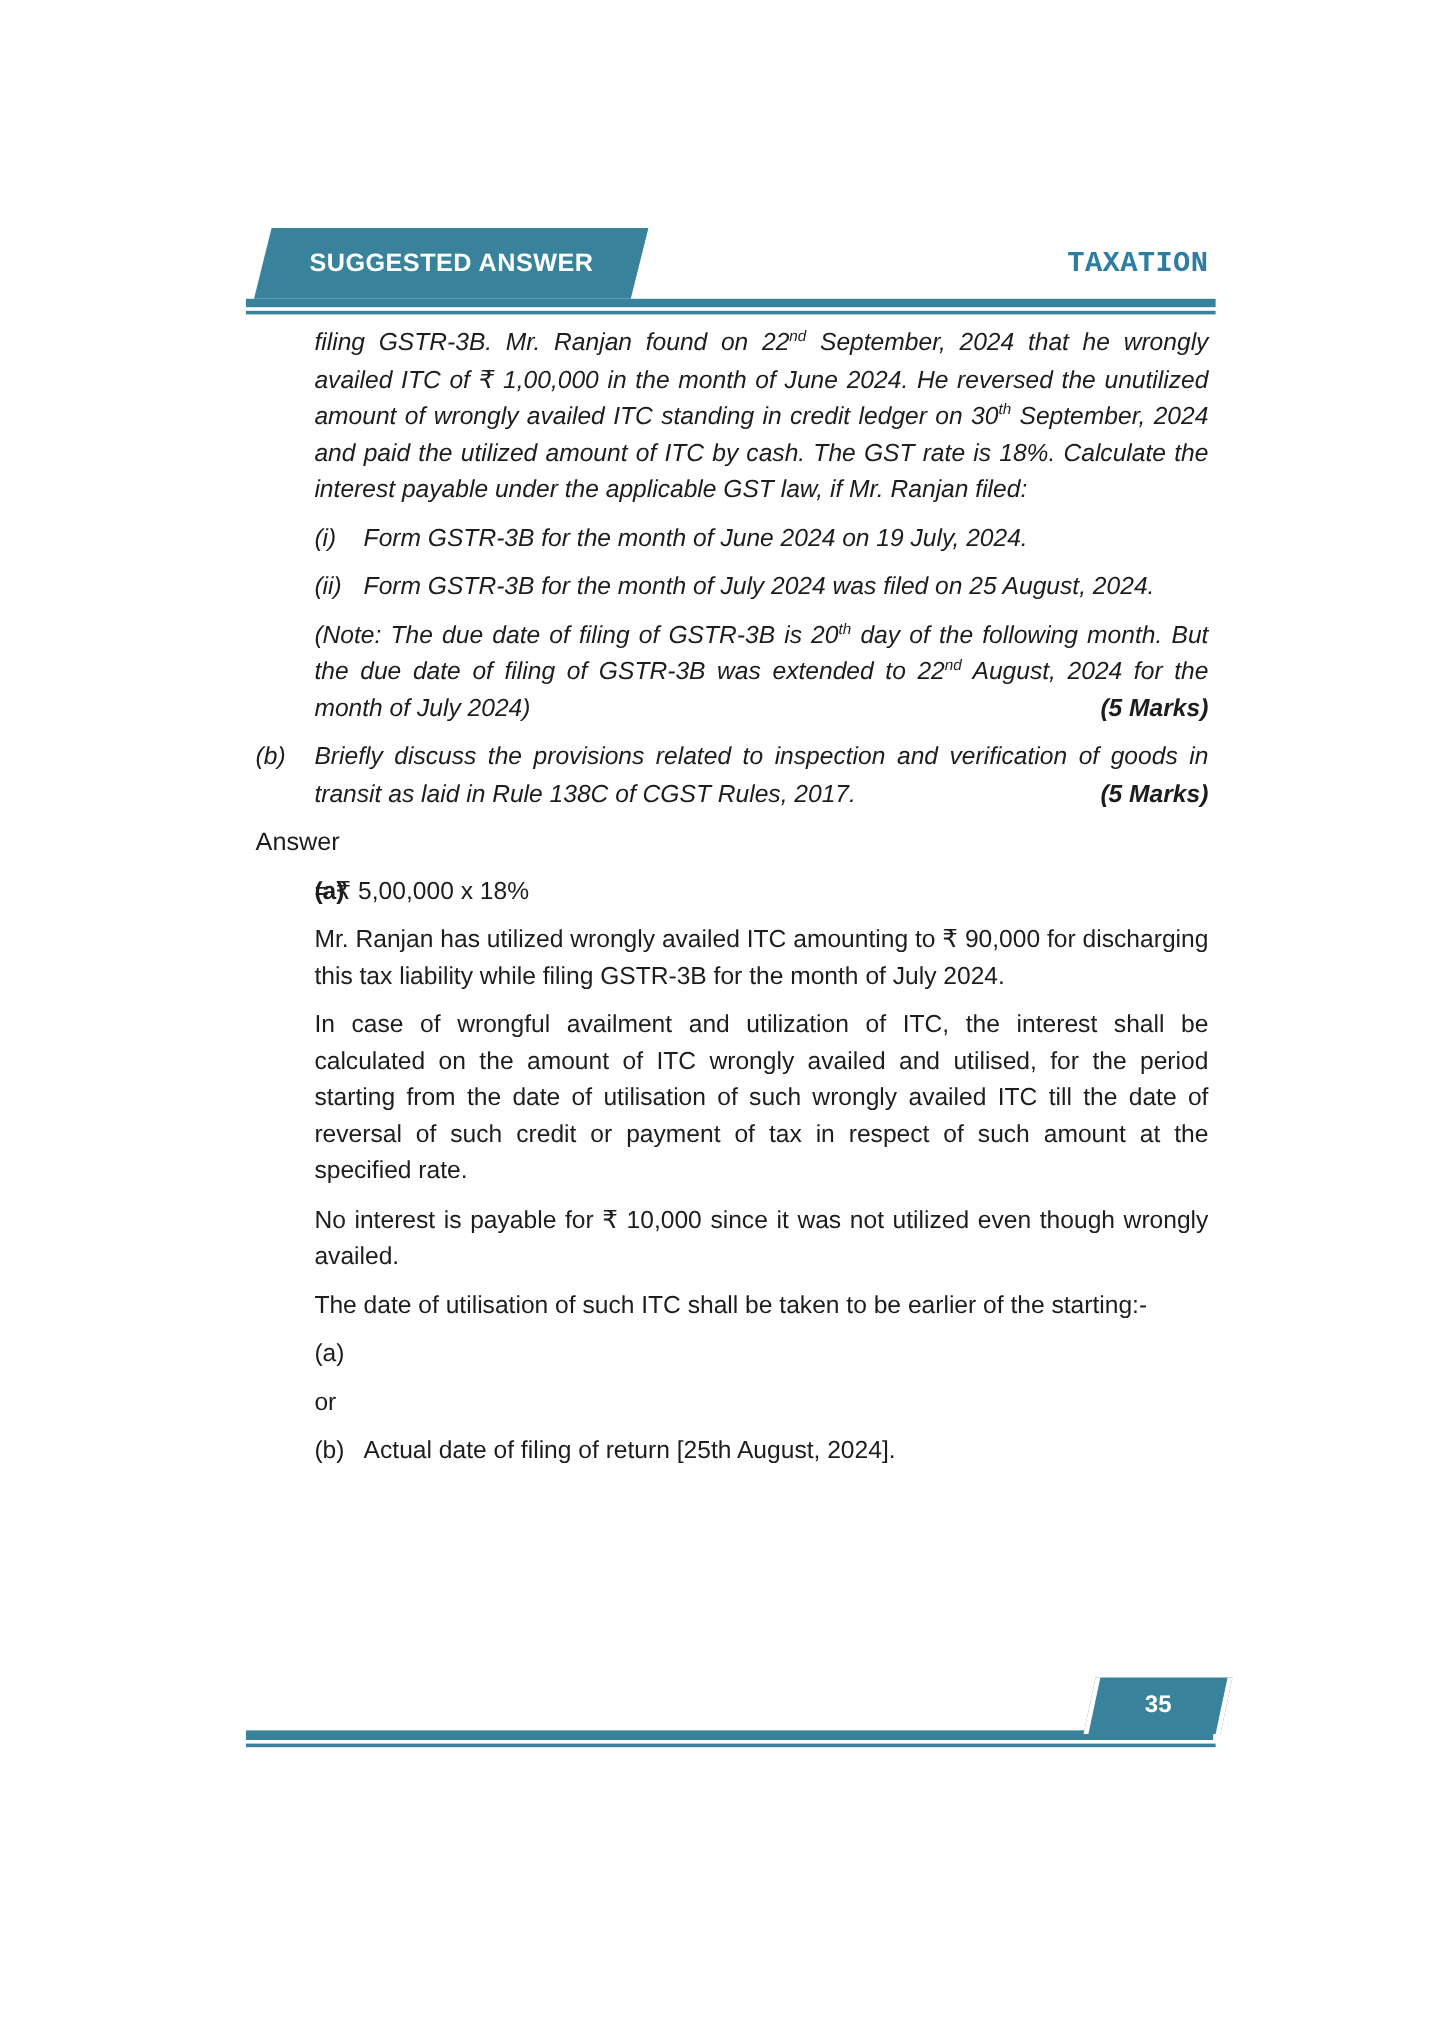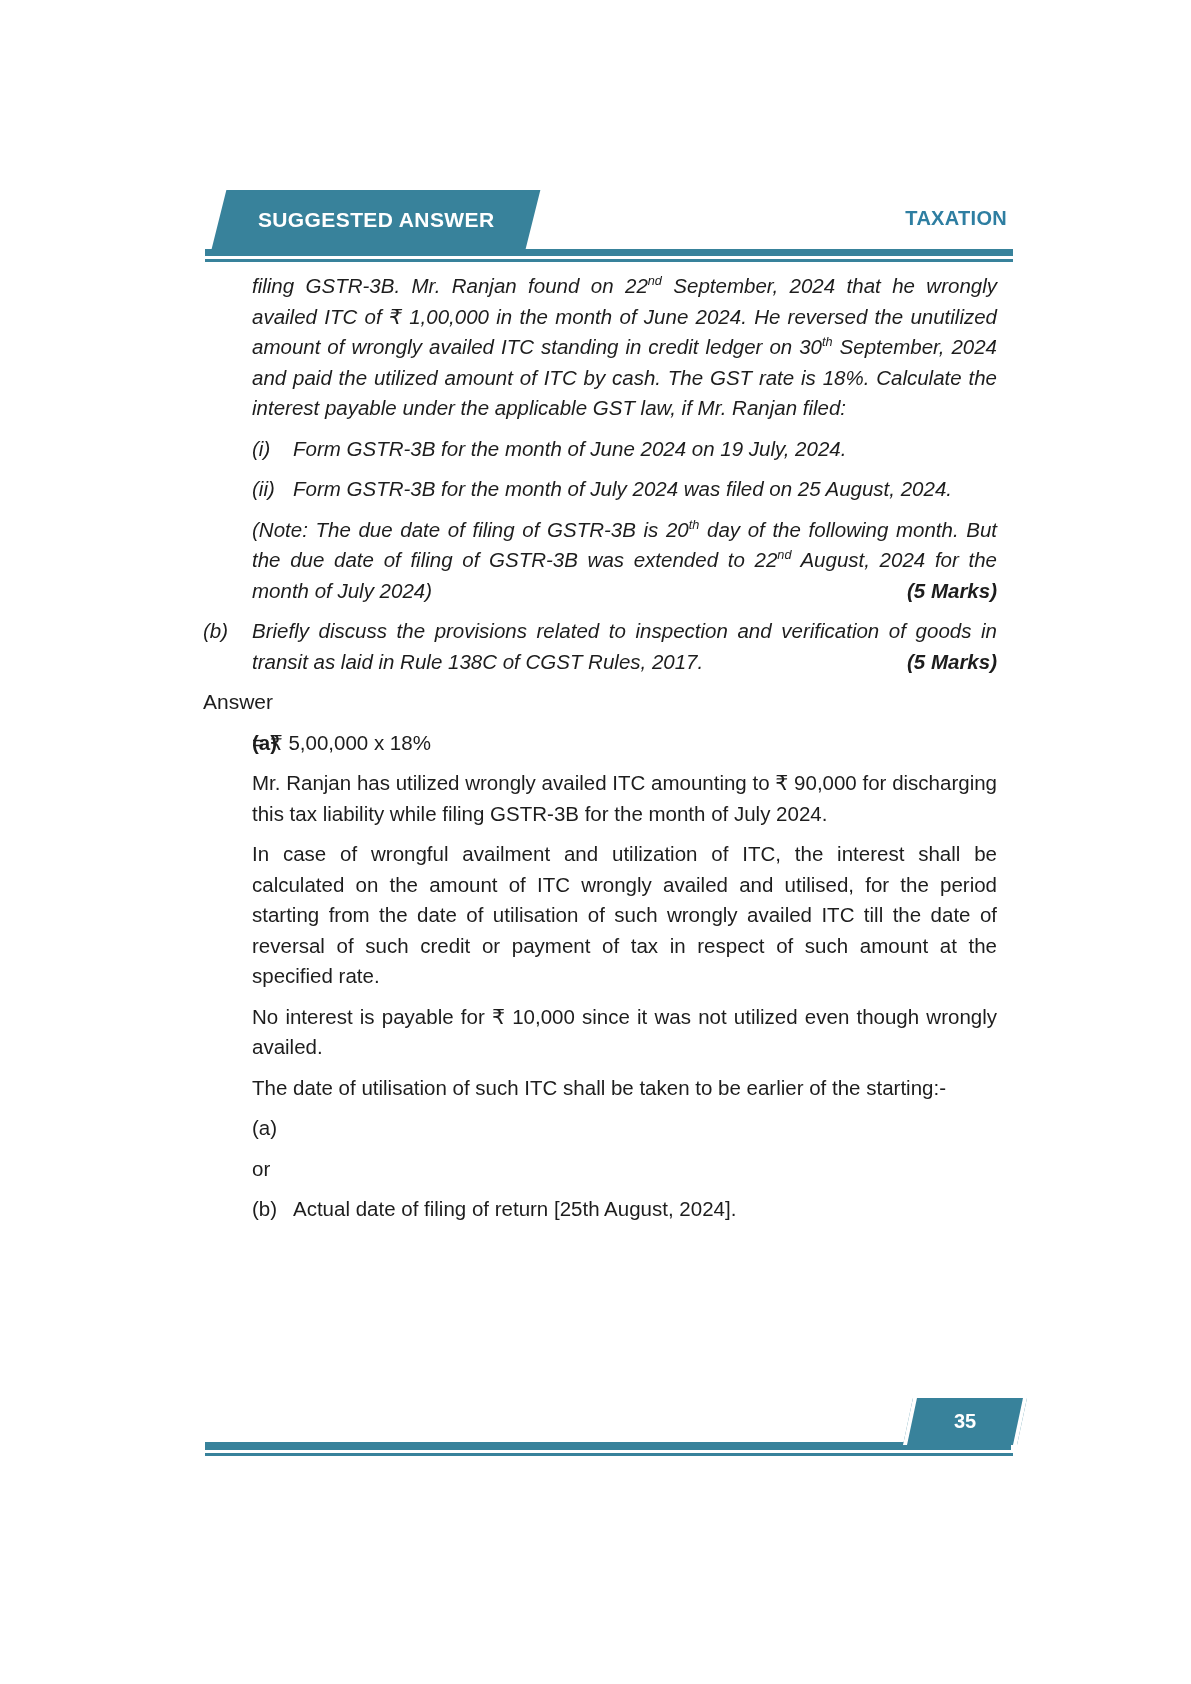--- a/index.html
+++ b/index.html
@@ -18,26 +18,26 @@
   }
   .banner-text{
     transform:skewX(14deg);color:#ffffff;font-weight:700;
     font-size:21px;letter-spacing:0.4px;white-space:nowrap;
   }
   .rule{position:absolute;background:#38829b;z-index:1;}
   .rule-h-thick{left:205px;top:249px;width:808px;height:7px;}
   .rule-h-thin{left:205px;top:259px;width:808px;height:3px;}
   .subject{
     position:absolute;right:184px;top:207px;color:#2e7ea1;
-    font-weight:700;font-size:20px;letter-spacing:0.3px;
+    font-weight:700;font-size:24px;letter-spacing:0.3px;font-family:Liberation Mono, monospace;
   }
 
   
   .content{
-    position:absolute;left:203px;top:271px;width:794px;
+    position:absolute;left:213px;top:271px;width:794px;
     font-size:20.5px;line-height:30.5px;
   }
   .just{text-align:justify;}
   .content p{margin:0 0 10px 0;}
   .q{font-style:italic;}
   .q-section{margin-left:49px;}
   .item{display:flex;margin-bottom:10px;}
   .item-label{flex:none;width:41px;}
   .marks{float:right;font-weight:700;font-style:italic;}
   .hang{position:relative;margin-left:49px;margin-bottom:10px;}

